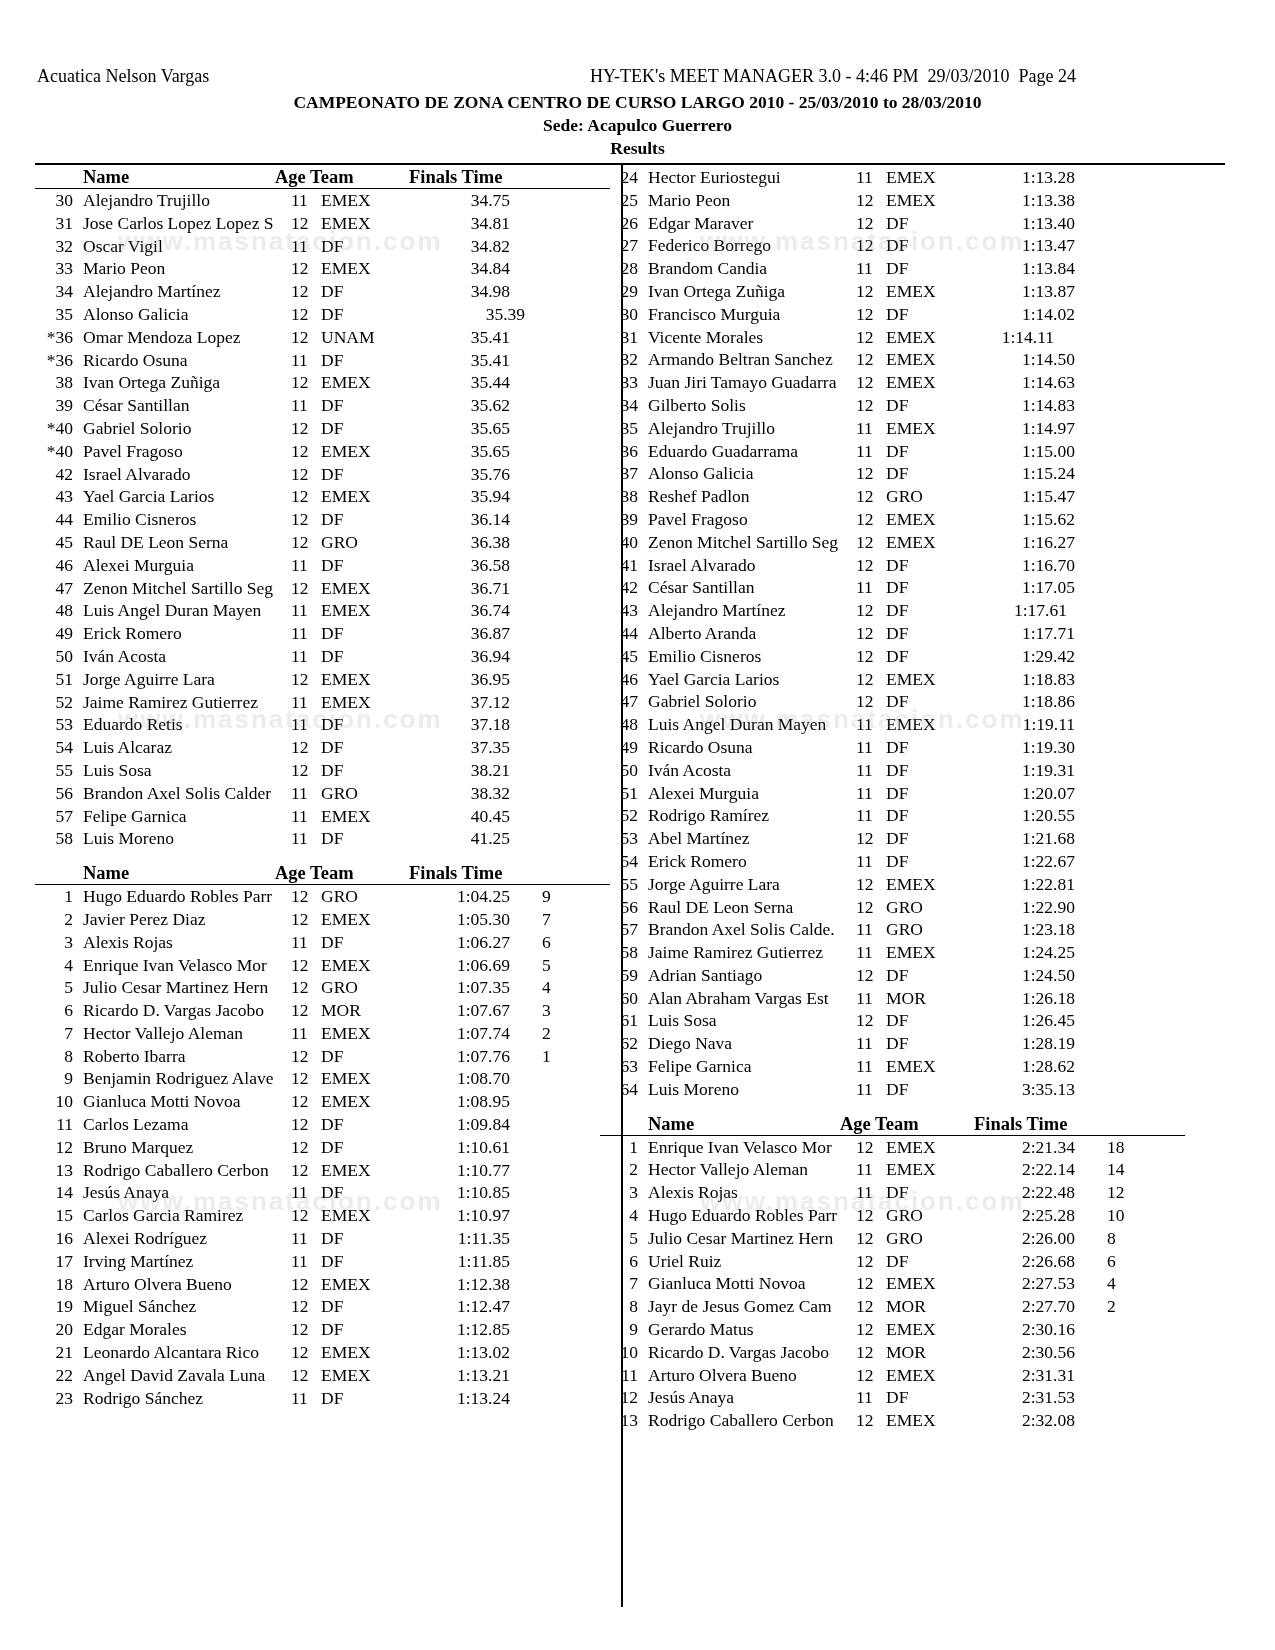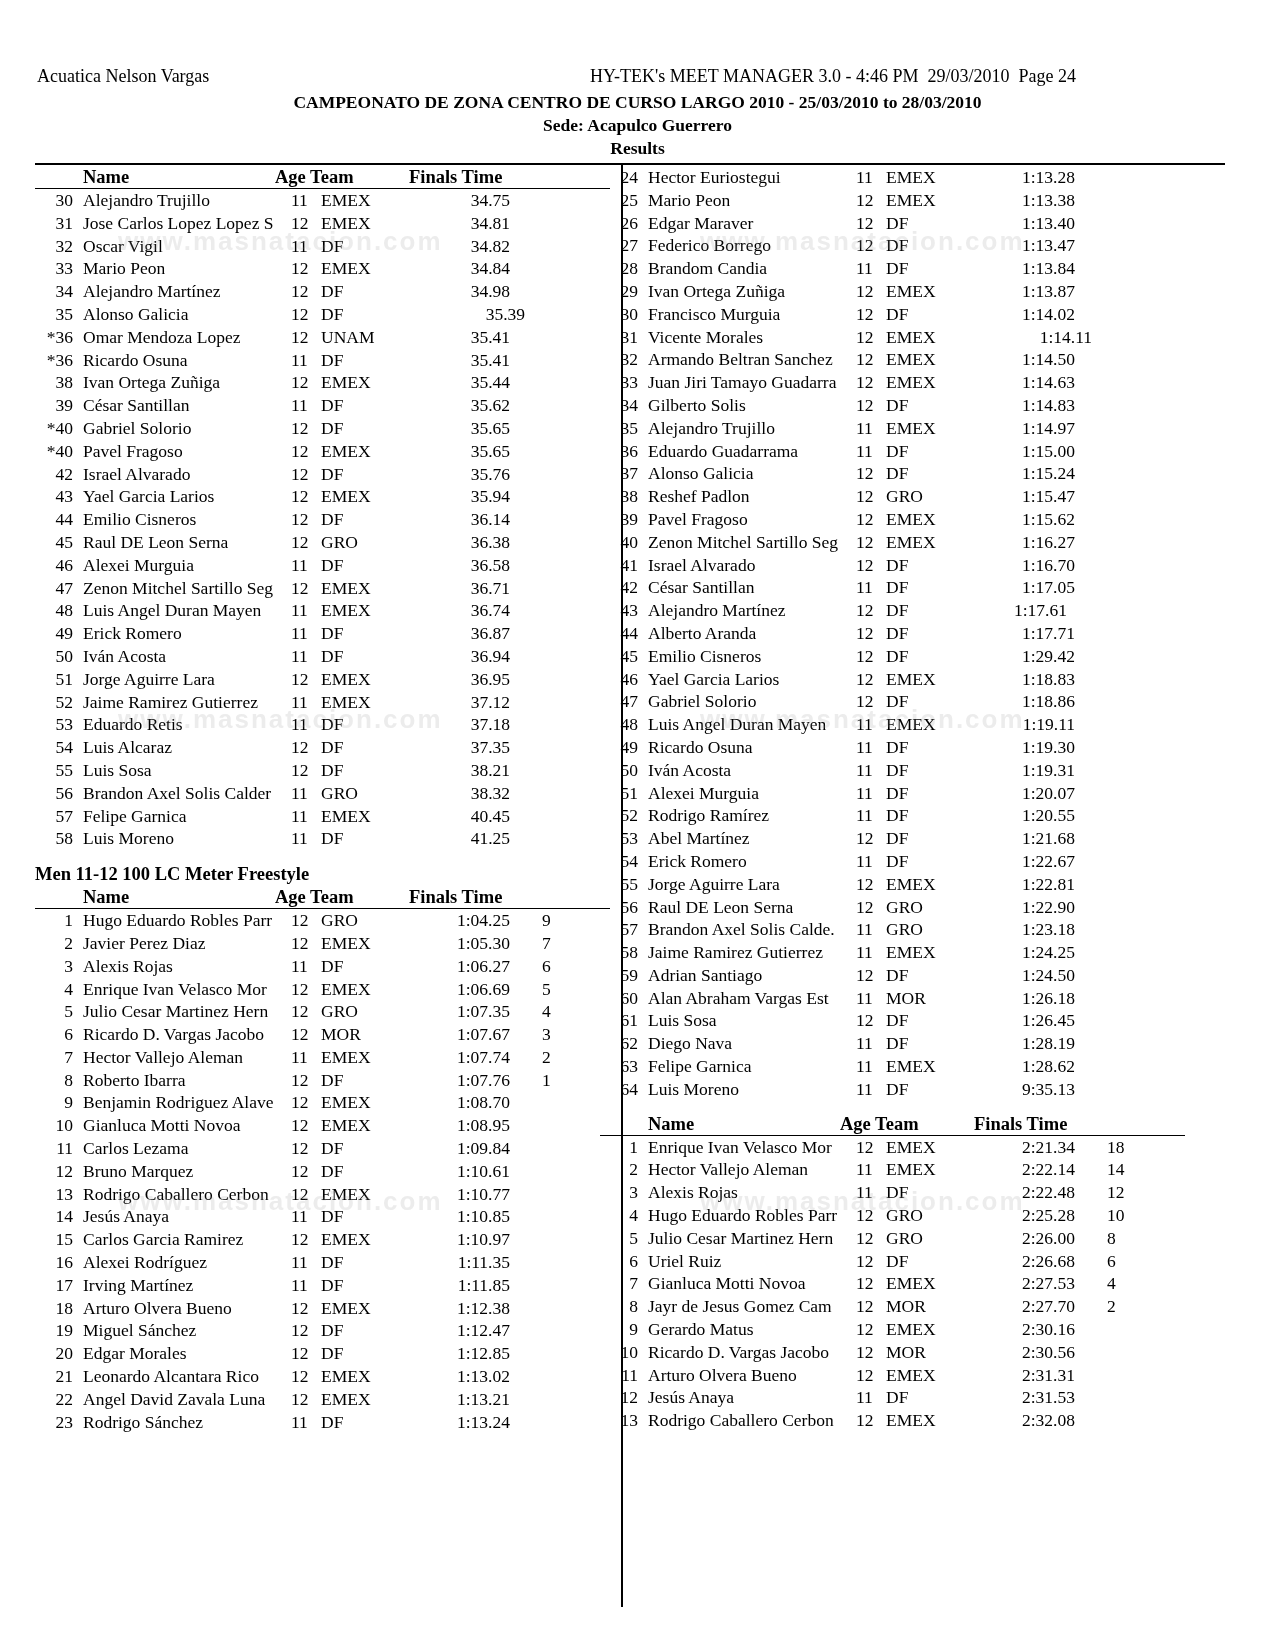--- a/index.html
+++ b/index.html
@@ -272,21 +272,20 @@
     </div>
     <div class="row">
       <span class="place" style="left:-2px">58</span>
       <span class="name" style="left:48px">Luis Moreno</span>
       <span class="age" style="left:256px">11</span>
       <span class="team" style="left:286px">DF</span>
       <span class="time" style="left:375px">41.25</span>
       <span class="pts" style="left:507px"></span>
     </div>
     <div class="gap"></div>
-    <div class="event-title">Men 11-12 100 LC Meter Freestyle</div>
     <div class="colhdr">
       <span style="left:48px">Name</span>
       <span style="left:240px">Age Team</span>
       <span style="left:374px">Finals Time</span>
     </div>
     <div class="row">
       <span class="place" style="left:-2px">1</span>
       <span class="name" style="left:48px">Hugo Eduardo Robles Parr</span>
       <span class="age" style="left:256px">12</span>
       <span class="team" style="left:286px">GRO</span>
@@ -525,21 +524,21 @@
       <span class="age" style="left:256px">12</span>
       <span class="team" style="left:286px">DF</span>
       <span class="time" style="left:375px">1:14.02</span>
       <span class="pts" style="left:507px"></span>
     </div>
     <div class="row">
       <span class="place" style="left:-2px">31</span>
       <span class="name" style="left:48px">Vicente Morales</span>
       <span class="age" style="left:256px">12</span>
       <span class="team" style="left:286px">EMEX</span>
-      <span class="time" style="left:392px">1:14.11</span>
+      <span class="time" style="left:354px">1:14.11</span>
       <span class="pts" style="left:507px"></span>
     </div>
     <div class="row">
       <span class="place" style="left:-2px">32</span>
       <span class="name" style="left:48px">Armando Beltran Sanchez</span>
       <span class="age" style="left:256px">12</span>
       <span class="team" style="left:286px">EMEX</span>
       <span class="time" style="left:375px">1:14.50</span>
       <span class="pts" style="left:507px"></span>
     </div>
@@ -789,21 +788,21 @@
       <span class="age" style="left:256px">11</span>
       <span class="team" style="left:286px">EMEX</span>
       <span class="time" style="left:375px">1:28.62</span>
       <span class="pts" style="left:507px"></span>
     </div>
     <div class="row">
       <span class="place" style="left:-2px">64</span>
       <span class="name" style="left:48px">Luis Moreno</span>
       <span class="age" style="left:256px">11</span>
       <span class="team" style="left:286px">DF</span>
-      <span class="time" style="left:375px">9:35.13</span>
+      <span class="time" style="left:375px">3:35.13</span>
       <span class="pts" style="left:507px"></span>
     </div>
     <div class="gap"></div>
     <div class="colhdr">
       <span style="left:48px">Name</span>
       <span style="left:240px">Age Team</span>
       <span style="left:374px">Finals Time</span>
     </div>
     <div class="row">
       <span class="place" style="left:-2px">1</span>

